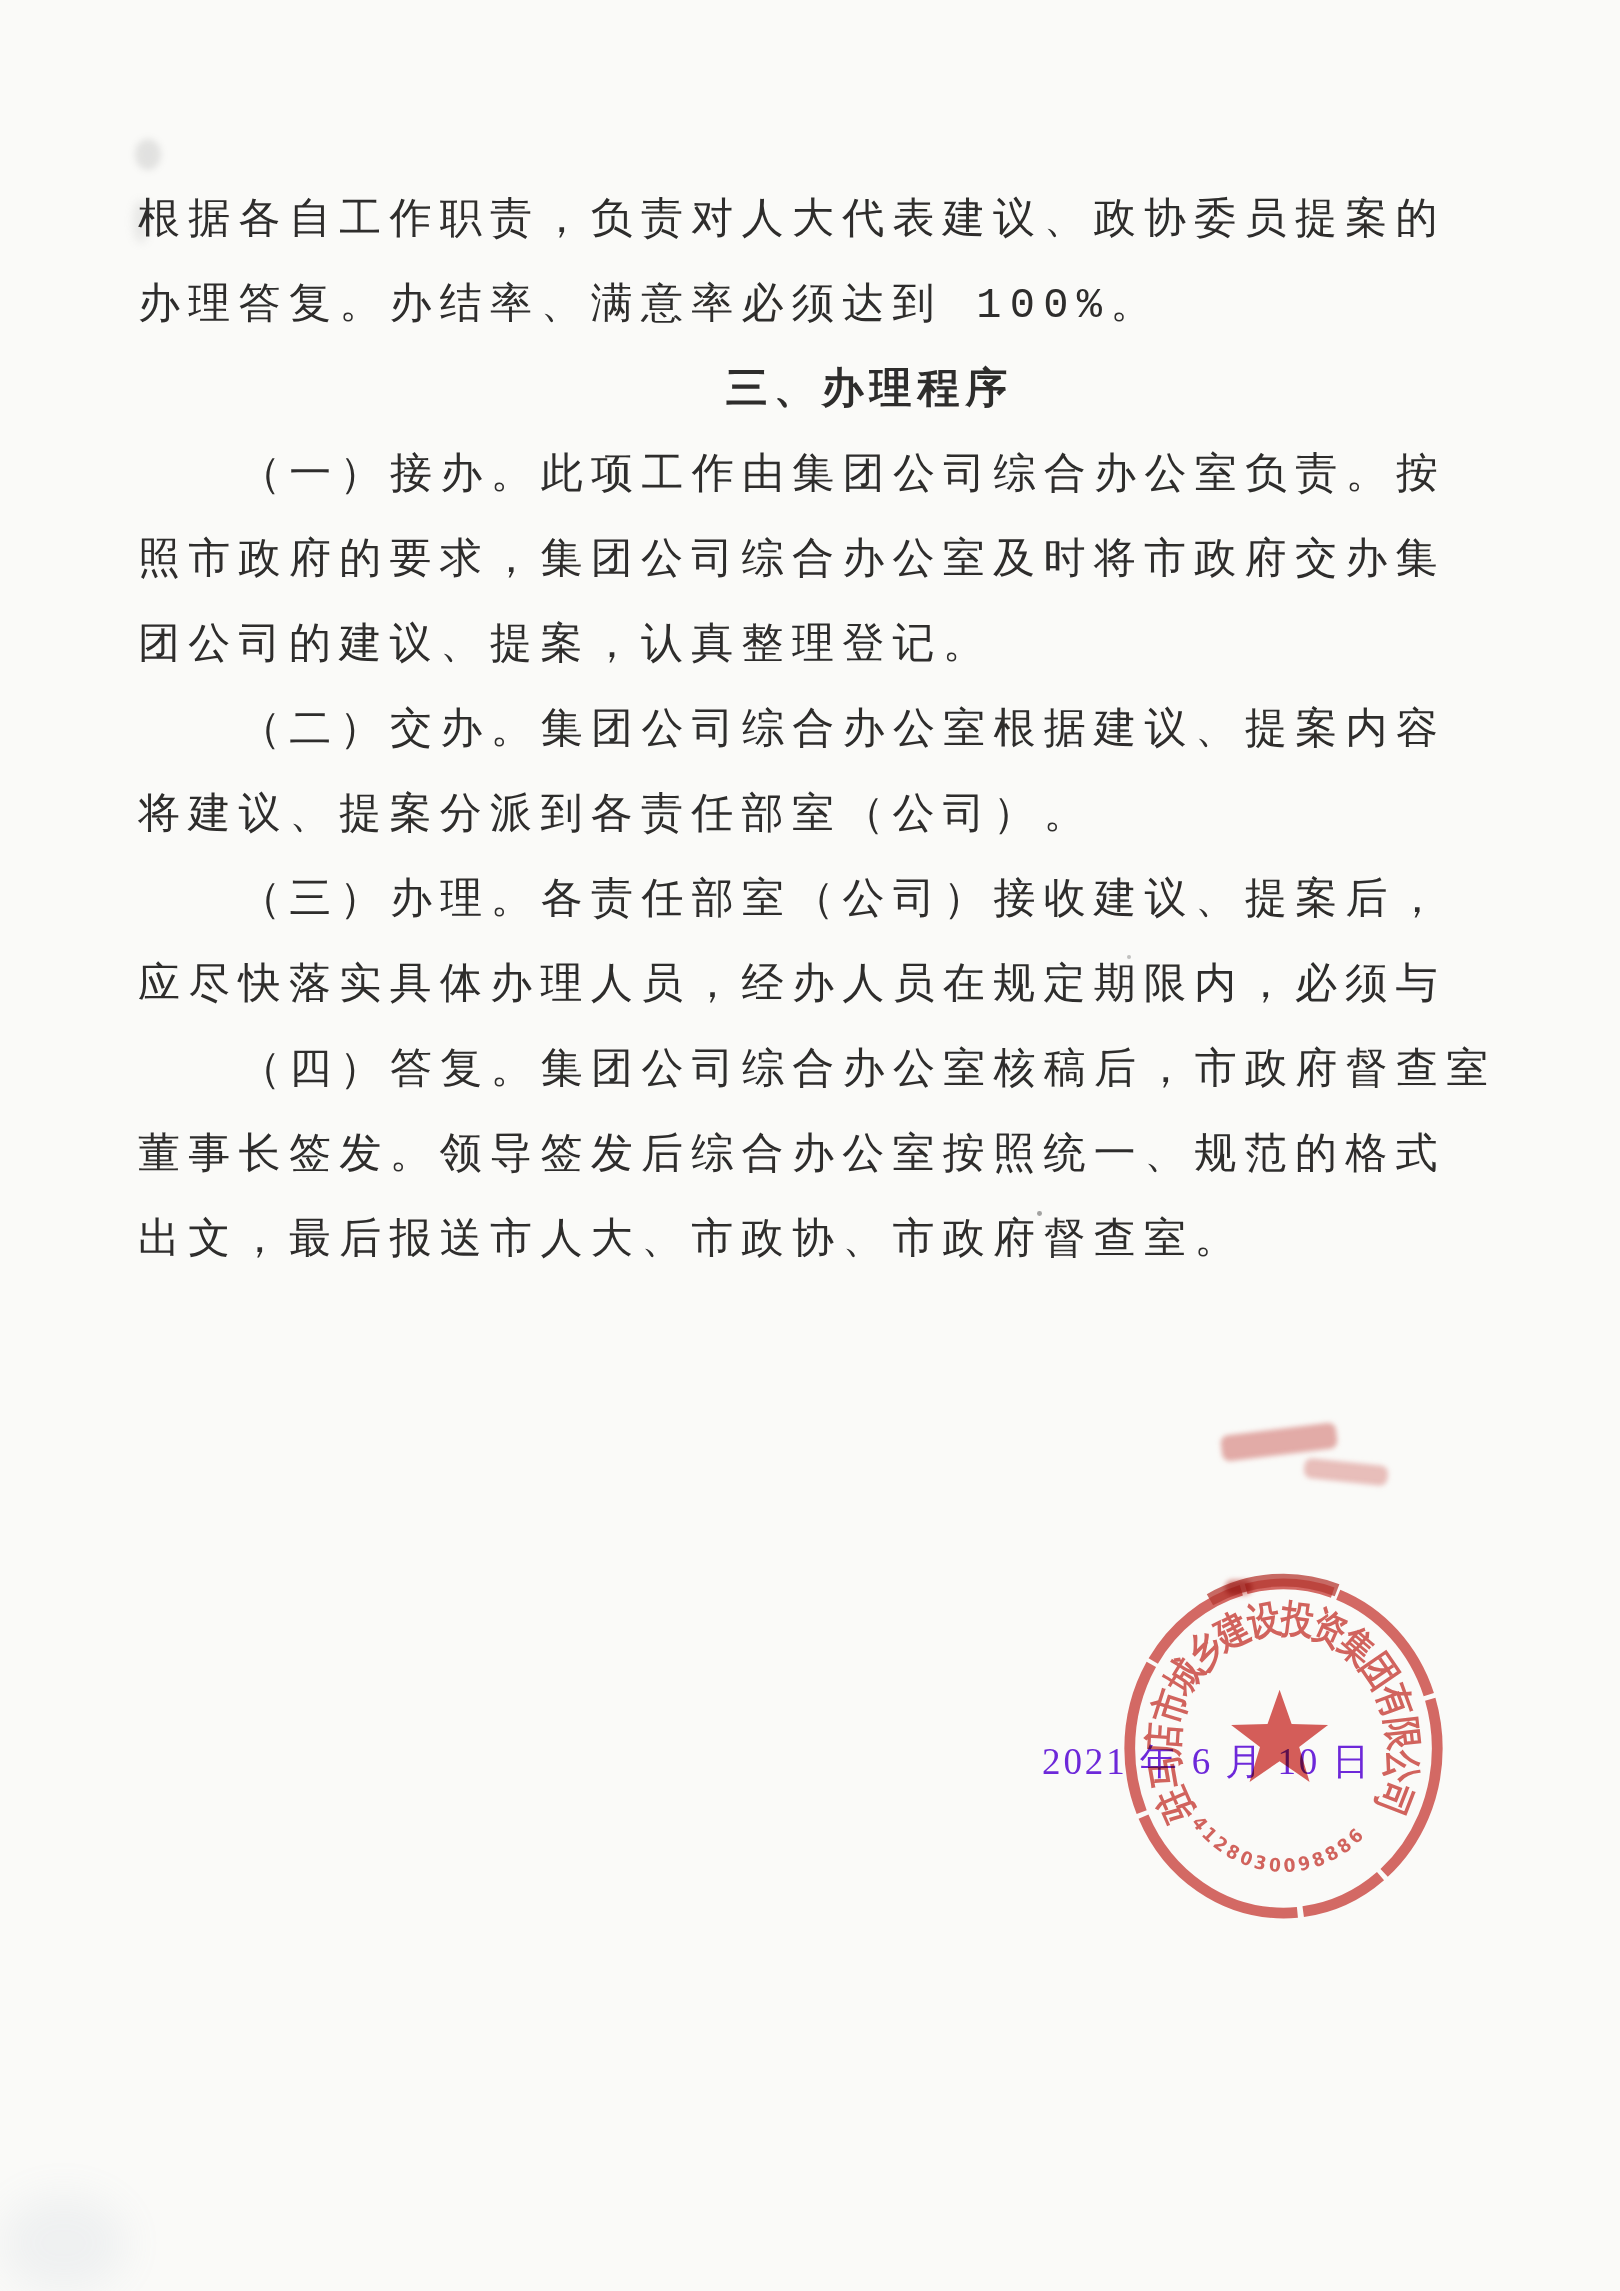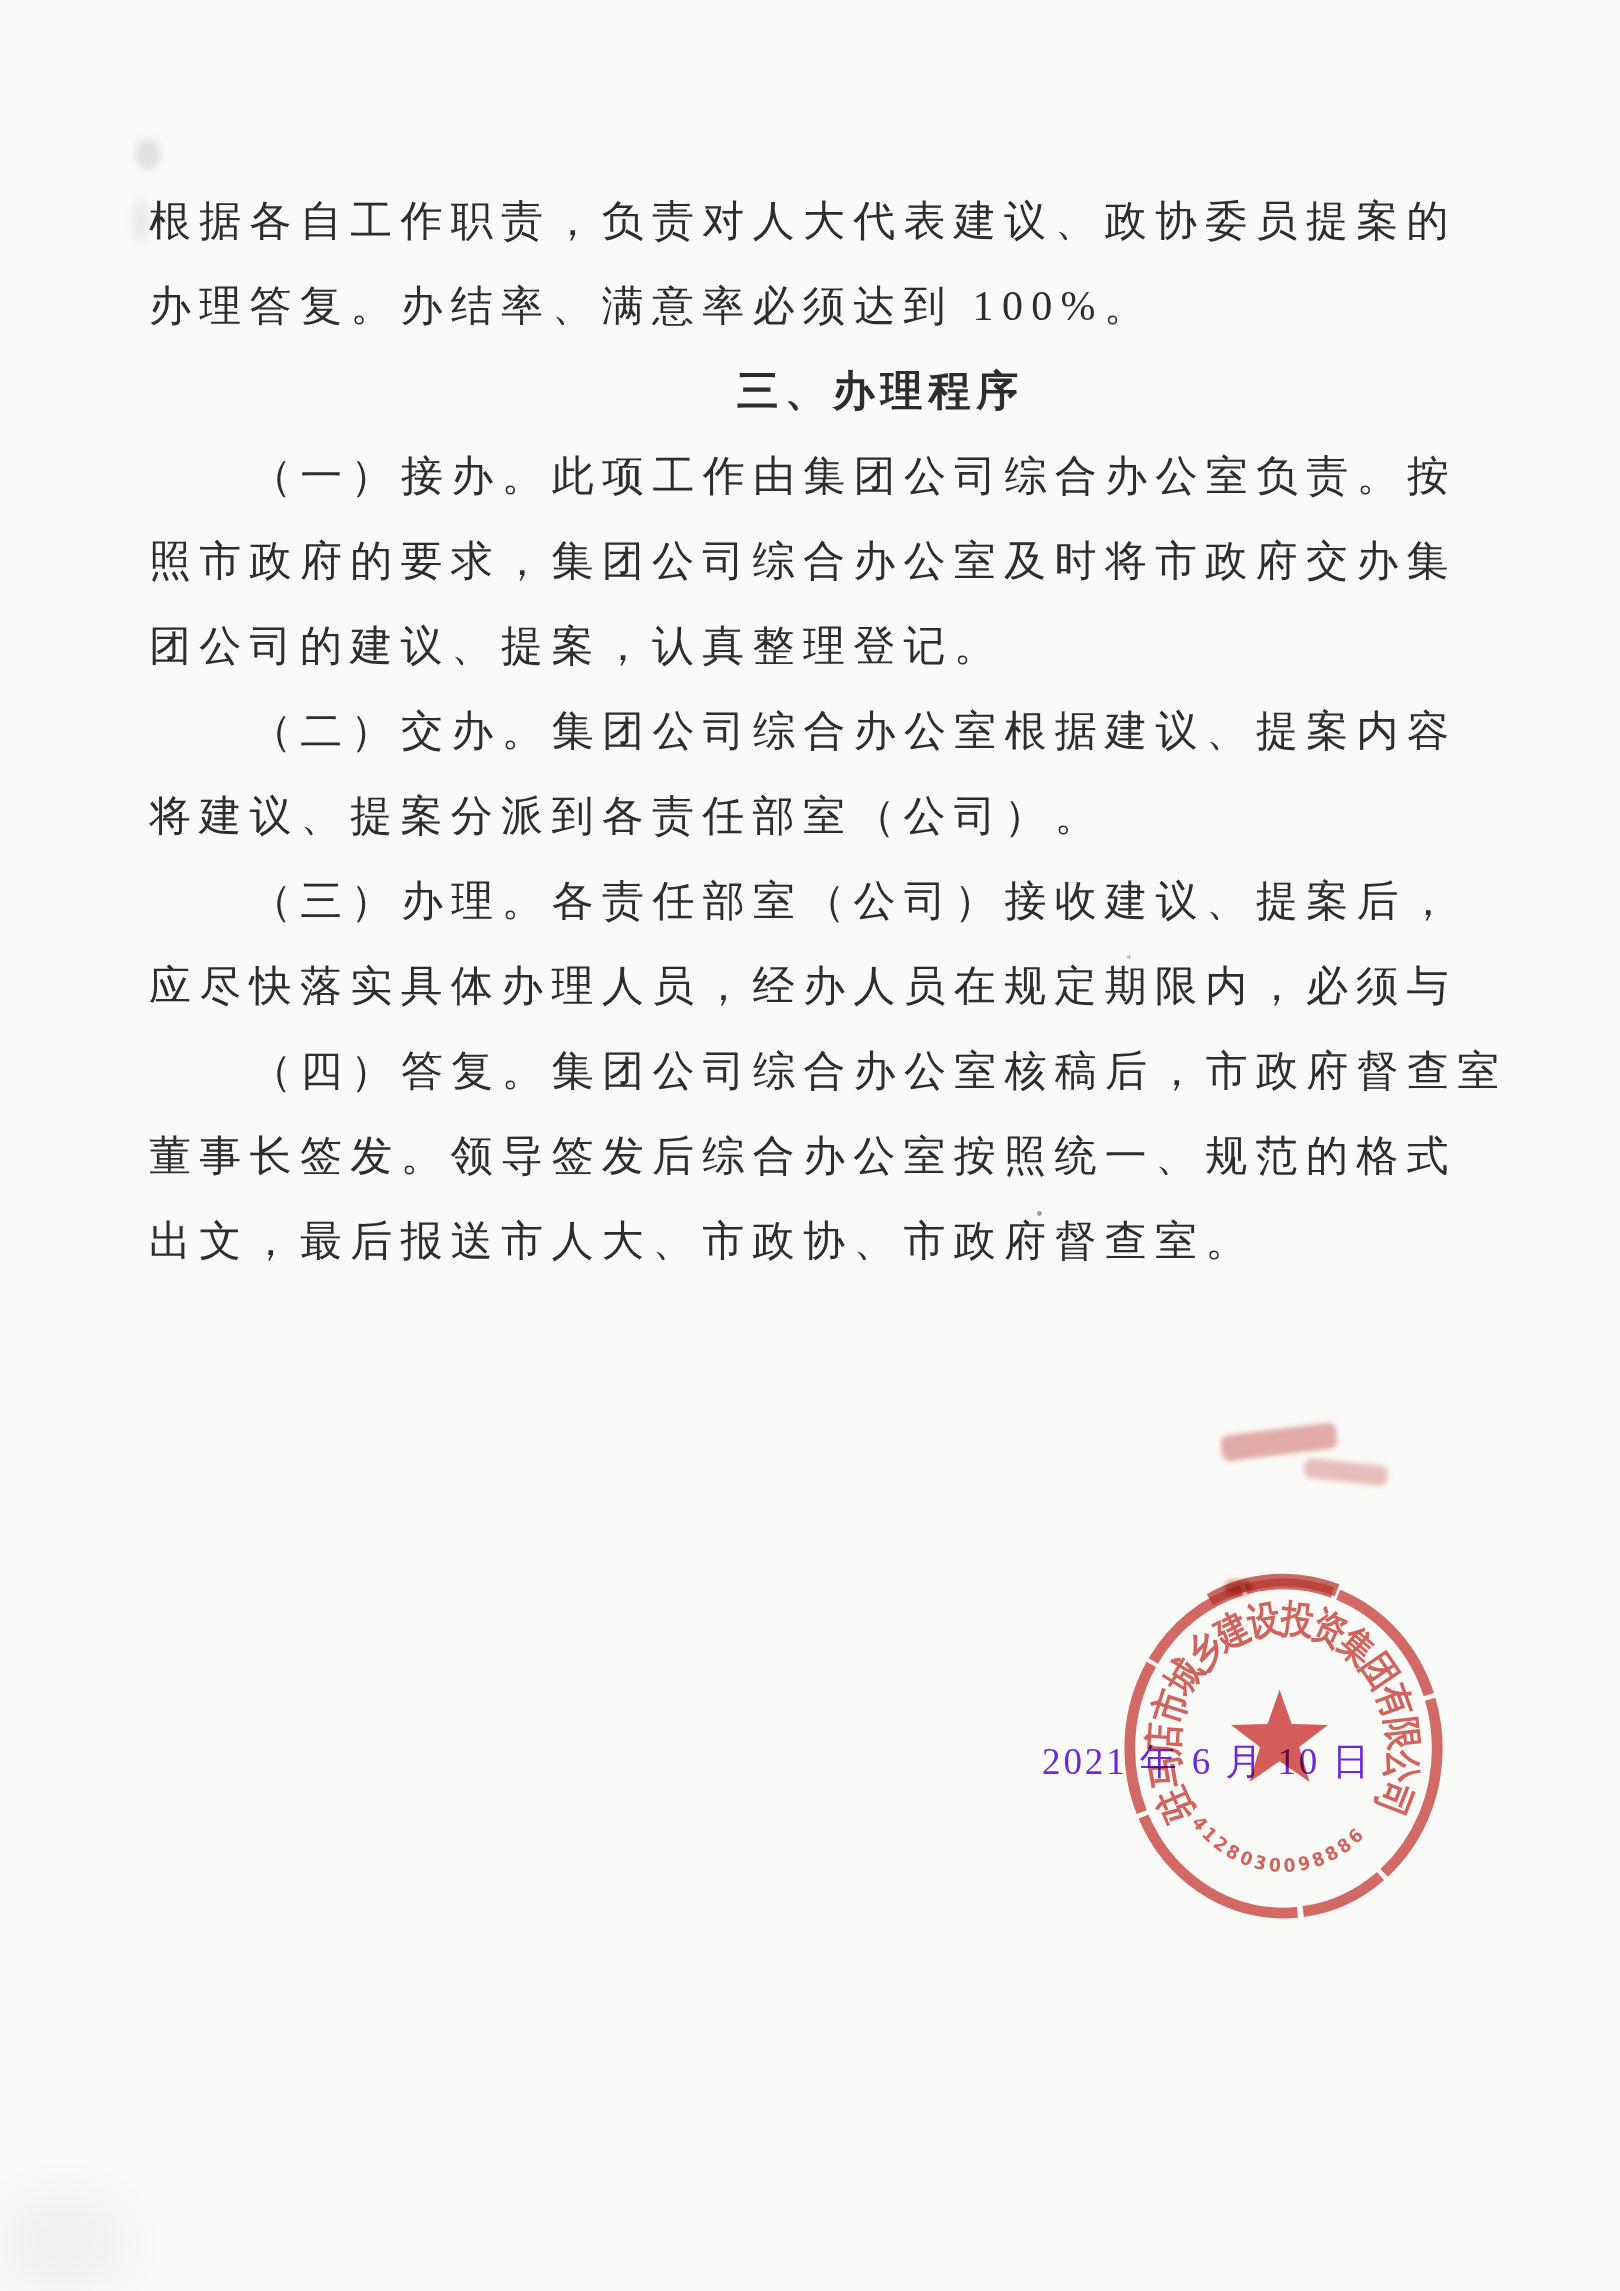--- a/index.html
+++ b/index.html
@@ -6,22 +6,23 @@
   .page{
     position:relative;
     width:1620px;height:2292px;
     background:#fafaf8;
     overflow:hidden;
     font-family:"Liberation Serif","DejaVu Serif",serif;
   }
   
   .text-block{
     position:absolute;
-    left:149px;top:179px;
+    left:138px;top:179px;
     width:1362px;
+    font-family:Liberation Mono, monospace;
   }
   .doc-line{
     height:85px;
     line-height:85px;
     font-size:42px;
     letter-spacing:8.3px;
     color:#2e2d2c;
     white-space:nowrap;
   }
   .doc-line.indent{padding-left:101px;}

